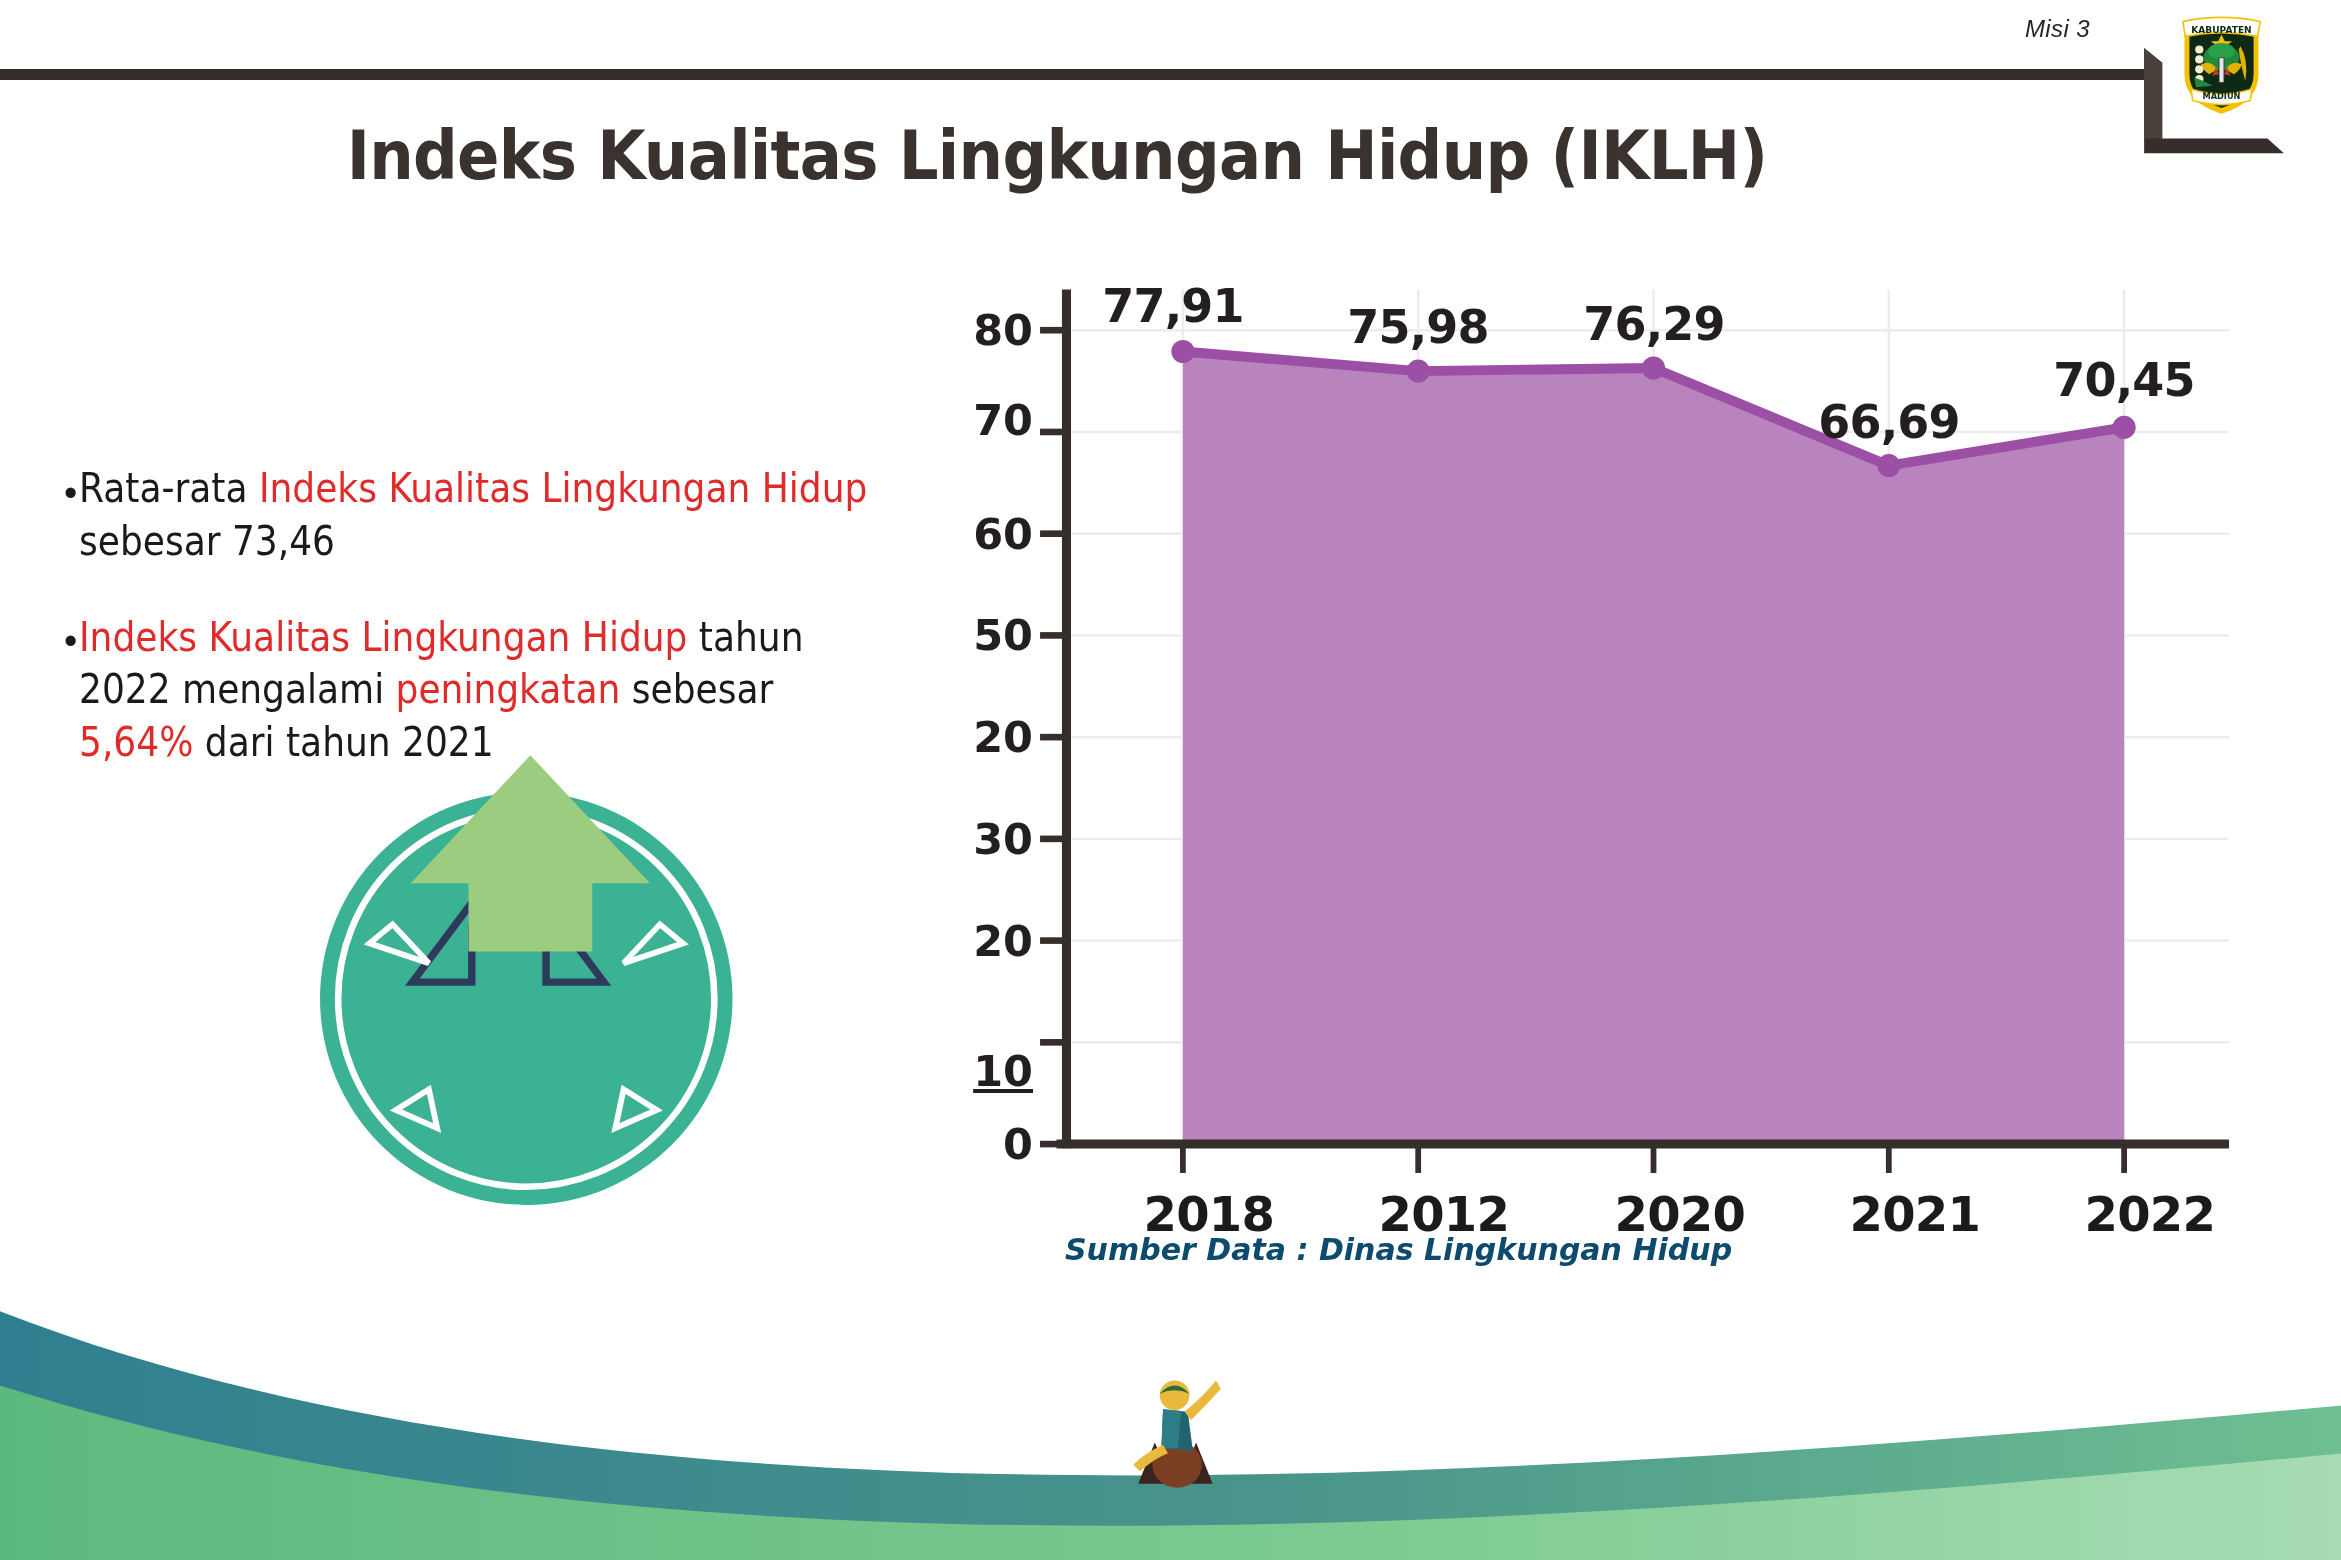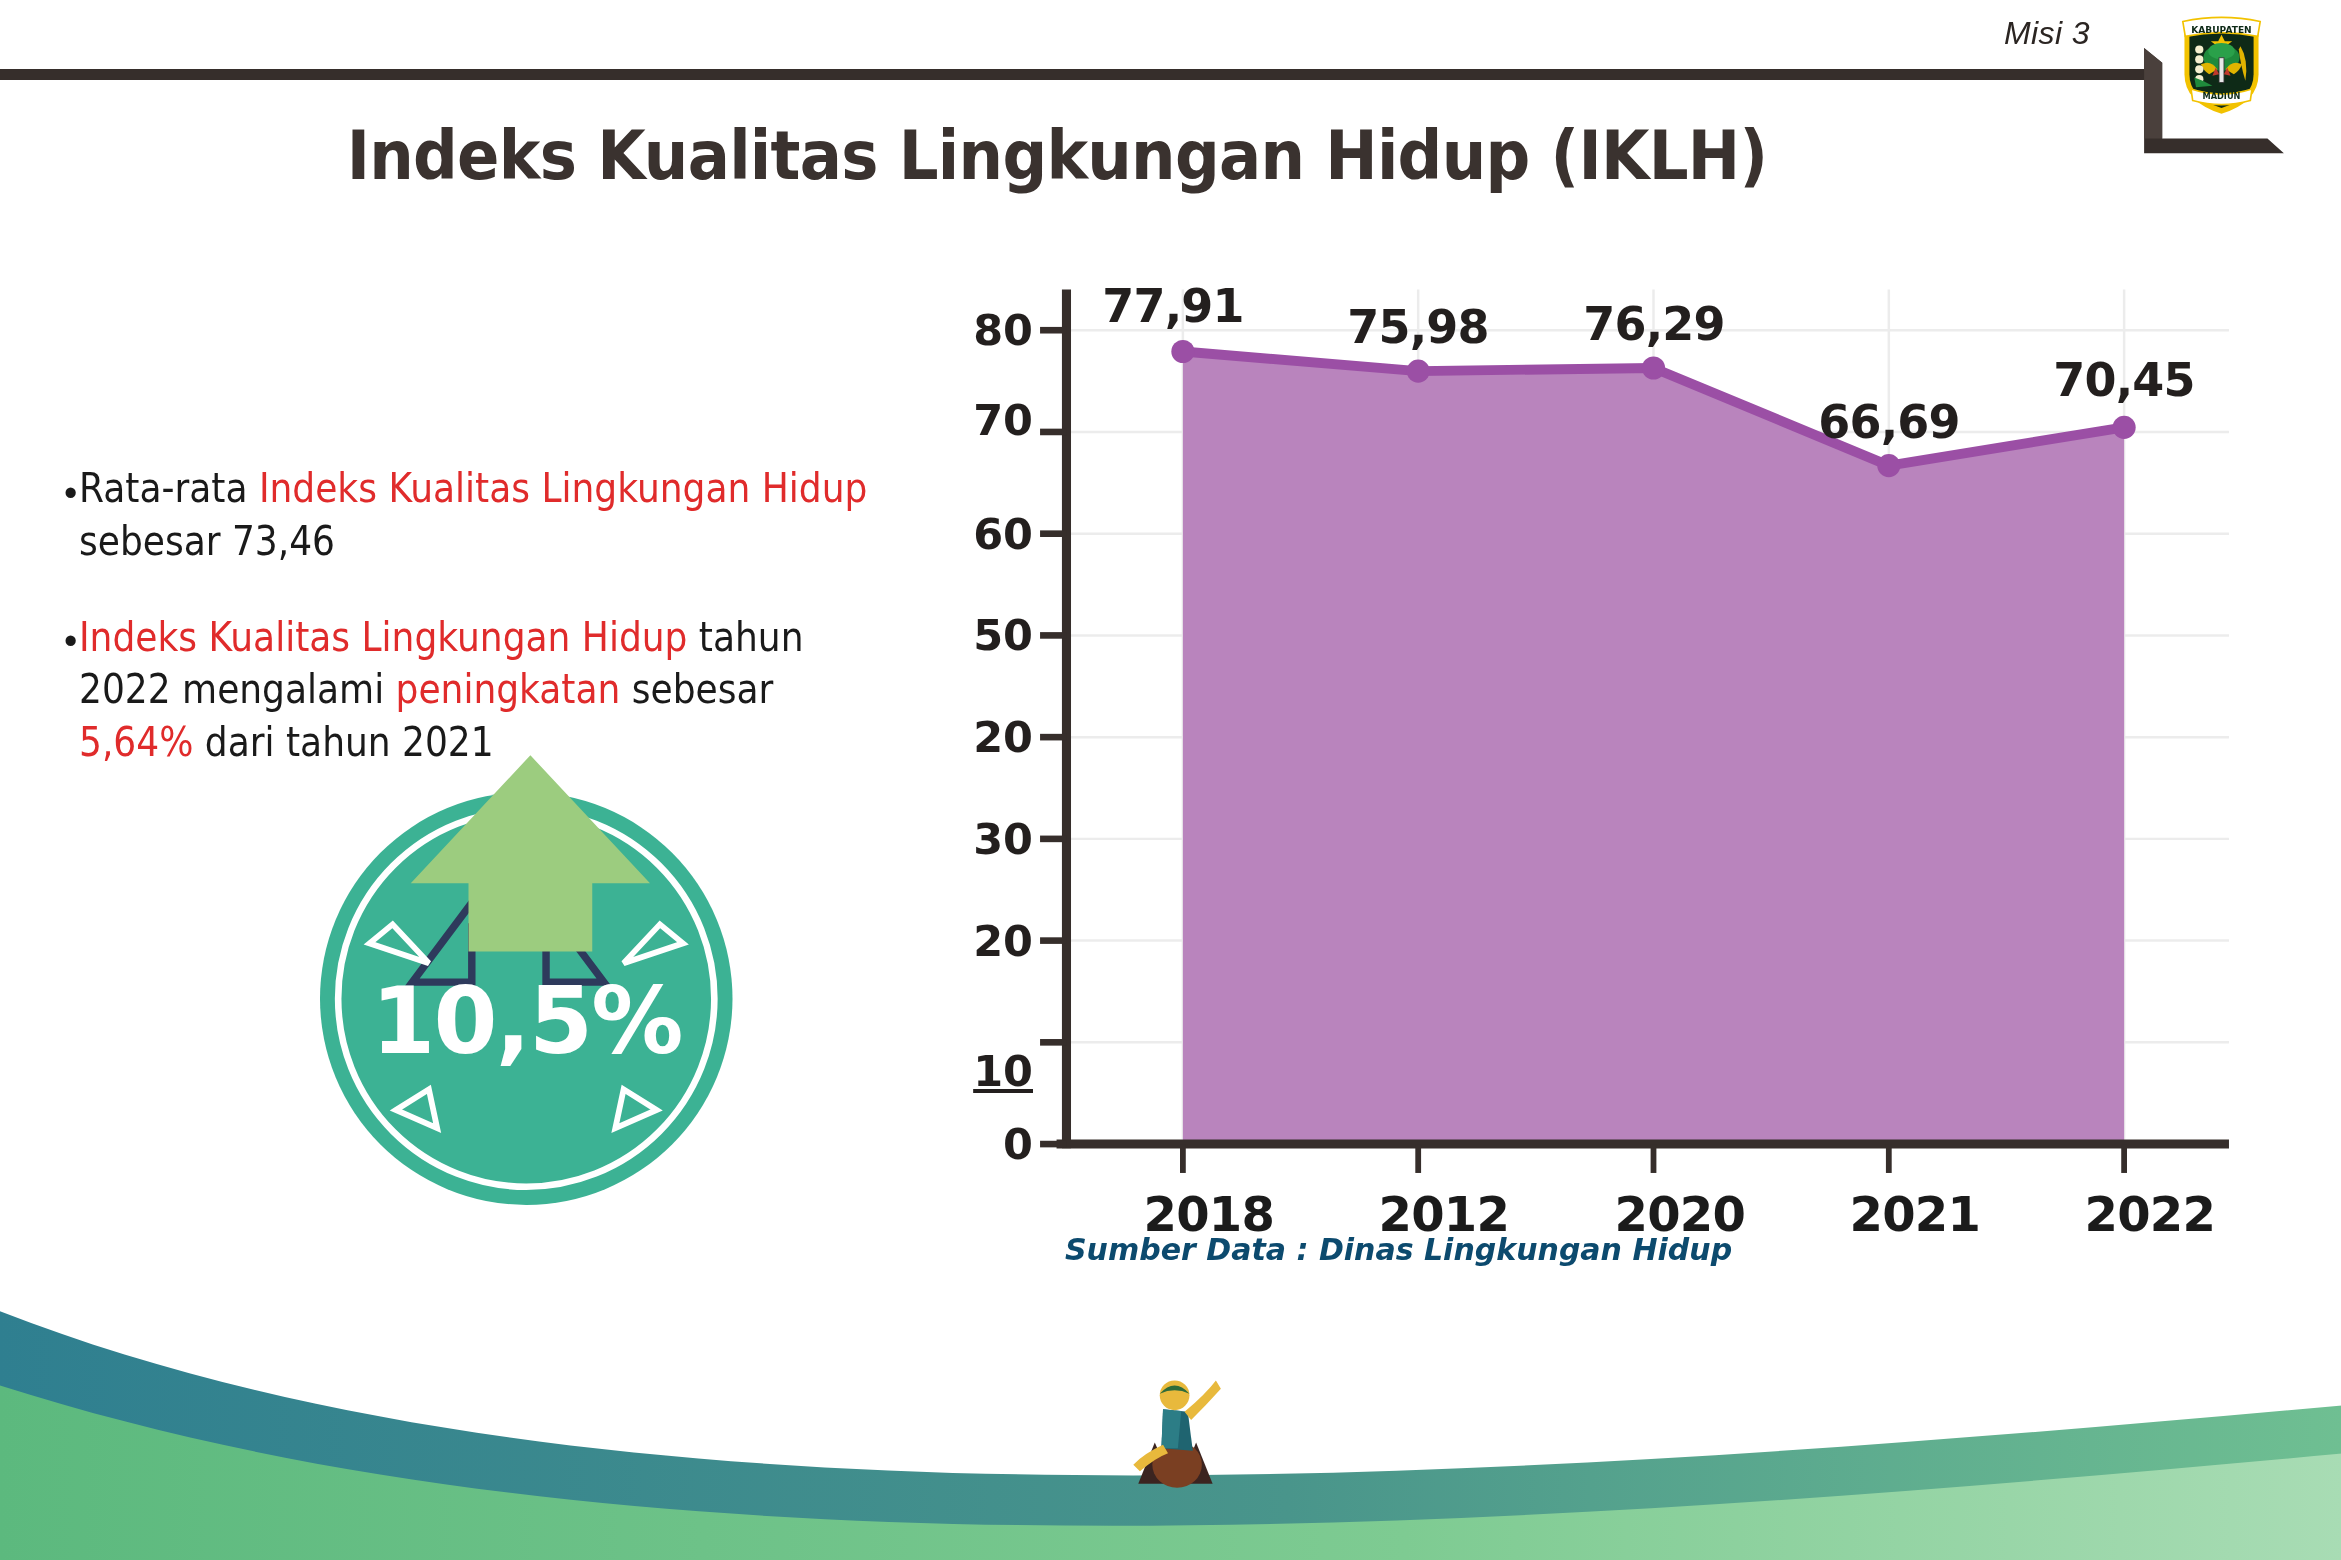--- a/index.html
+++ b/index.html
@@ -30,21 +30,21 @@
     top: 48px;
     width: 140px;
     height: 111px;
   }
   #misi-label {
     position: absolute;
     right: 252px;
     top: 15px;
     font-family: "Liberation Sans", sans-serif;
     font-style: italic;
-    font-size: 32px;
+    font-size: 24px;
     color: #2b2522;
     letter-spacing: 0.4px;
   }
   #madiun-logo {
     position: absolute;
     left: 2176px;
     top: 10px;
     width: 91px;
     height: 107px;
   }
@@ -250,21 +250,20 @@
     <circle cx="250" cy="305" r="228" fill="none" stroke="#ffffff" stroke-width="8"></circle>
     <polygon points="88,225 160,225 160,158 250,158 250,225 320,225 204,70" fill="none" stroke="#2e3a5c" stroke-width="9" transform="translate(24,60)"></polygon>
     <polygon points="255,10 400,165 330,165 330,248 180,248 180,165 110,165" fill="#9ccc7f"></polygon>
     <g stroke="#ffffff" stroke-width="7" fill="none">
       <polygon points="88,215 132,262 60,238"></polygon>
       <polygon points="412,215 368,262 440,238"></polygon>
       <polygon points="92,440 132,415 142,462"></polygon>
       <polygon points="408,440 368,415 358,462"></polygon>
     </g>
   </svg>
-  <div id="badge-value">10,5%</div>
 </div>
 
 <div id="chart">
   <svg width="1288" height="933" viewBox="0 0 1560 1130">
 
     <g id="grid-h" stroke="#ececec" stroke-width="3">
         <line x1="112" x2="1520" y1="69.28571428571433" y2="69.28571428571433"></line>
         <line x1="112" x2="1520" y1="192.5" y2="192.5"></line>
         <line x1="112" x2="1520" y1="315.71428571428567" y2="315.71428571428567"></line>
         <line x1="112" x2="1520" y1="438.92857142857144" y2="438.92857142857144"></line>

